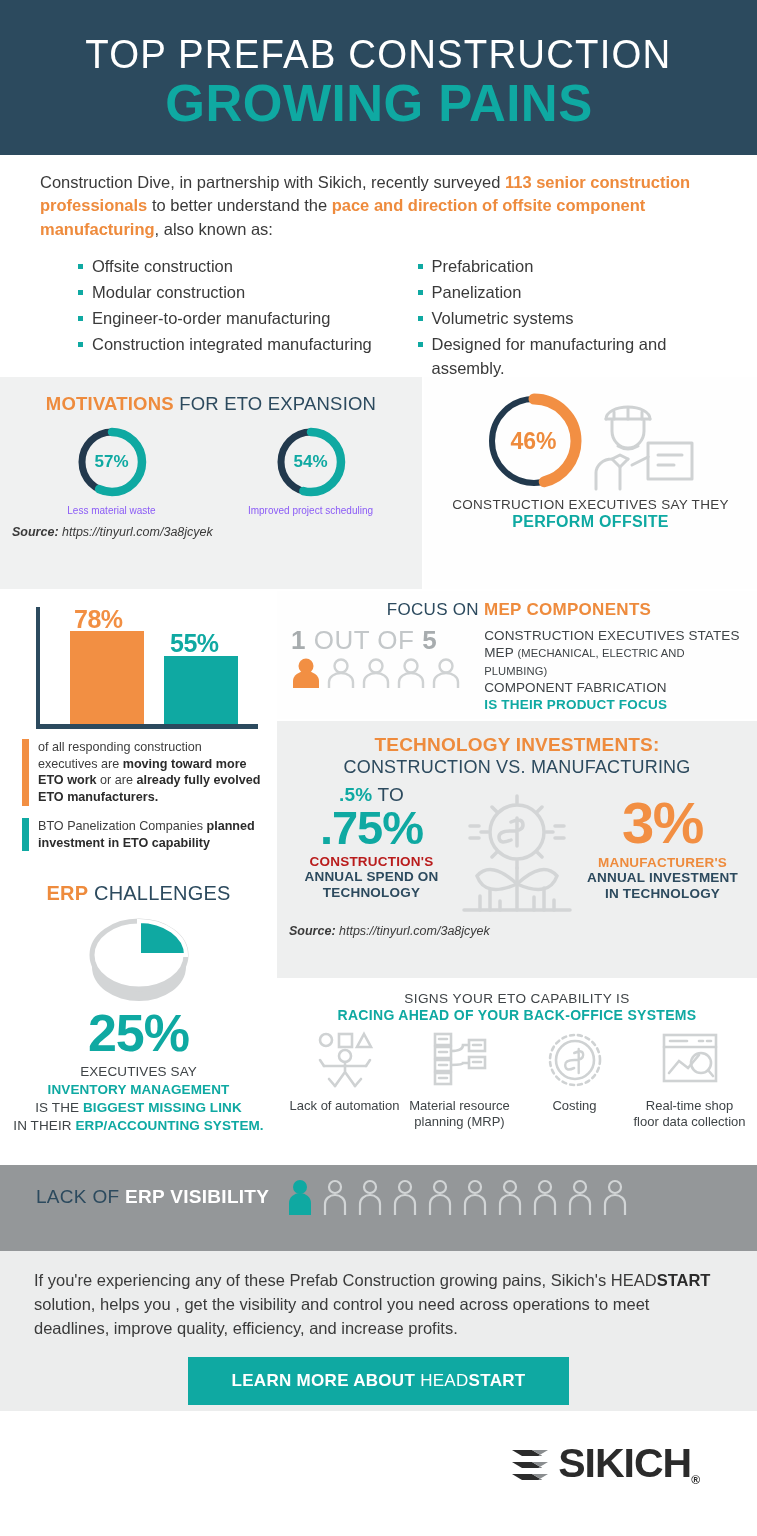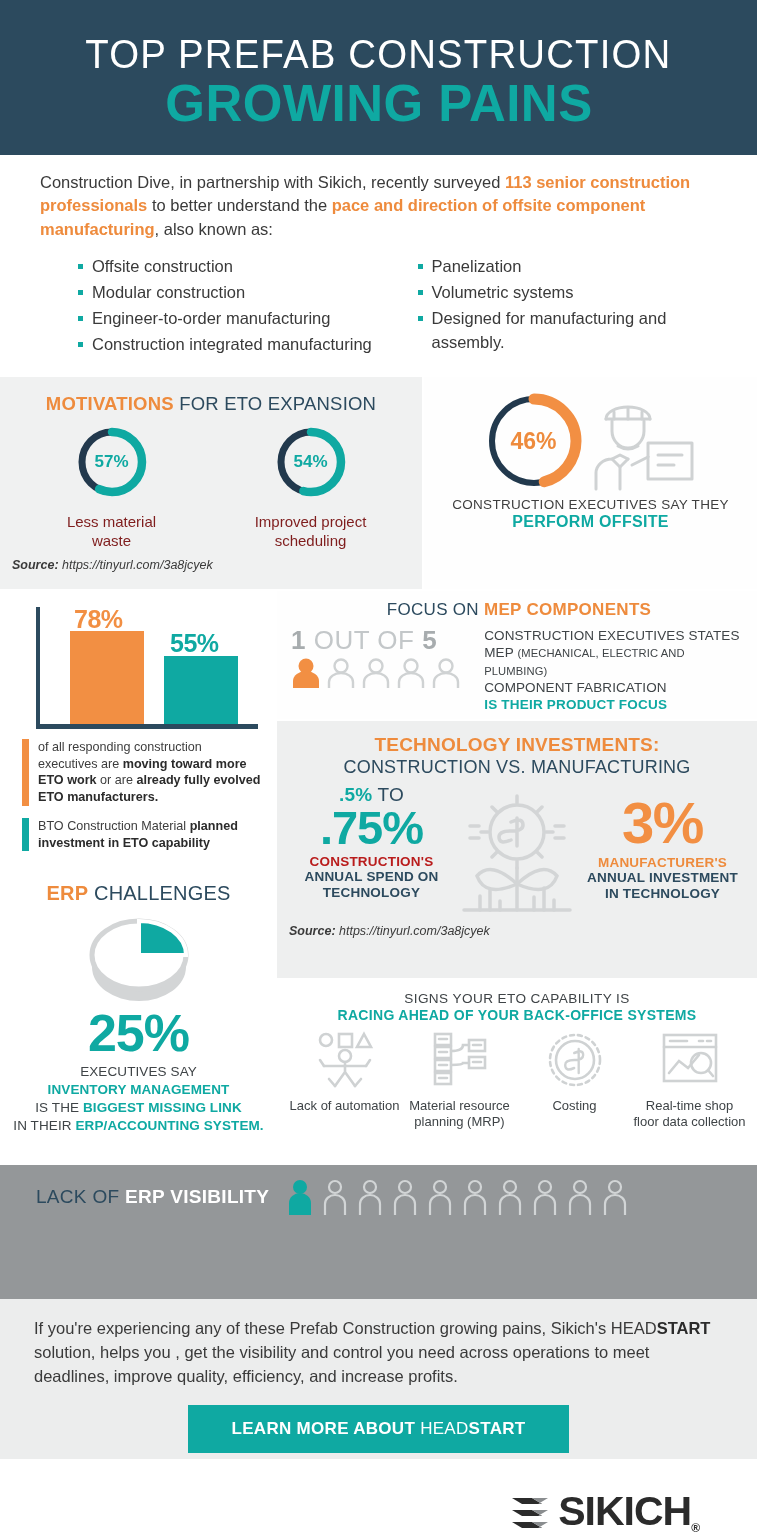--- a/index.html
+++ b/index.html
@@ -101,23 +101,23 @@
   .sec-title .reg { font-weight: normal; }
   .donuts { display: flex; justify-content: space-around; margin-top: 10px; }
   .donut-cell { width: 132px; text-align: center; }
   .donut-wrap { position: relative; width: 74px; height: 74px; margin: 0 auto; }
   .donut-lbl {
     position: absolute; inset: 0;
     display: flex; align-items: center; justify-content: center;
     font-size: 17px; font-weight: bold; color: #0fa9a2;
   }
   .donut-cap {
-    margin-top: 14px;
-    font-size: 15px;
-    color: #7f1d1d;
+    margin-top: 6px;
+    font-size: 10px;
+    color: #8b5cf6;
     line-height: 1.25;
   }
   .source {
     text-align: left;
     font-size: 12.5px;
     font-style: italic;
     color: #3a3a3a;
     margin-top: 7px;
   }
   .source b { font-style: italic; font-weight: bold; }
@@ -229,21 +229,21 @@
     padding: 11px 10px 0 10px;
   }
   .signs-t1 { text-align: center; font-size: 13.6px; color: #3f4447; letter-spacing: 0.4px; }
   .signs-t2 { text-align: center; font-size: 14px; font-weight: bold; color: #0fa9a2; letter-spacing: 0.3px; margin-top: 1px; }
   .signs-grid { display: flex; justify-content: space-around; margin-top: 8px; }
   .sign-cell { width: 115px; text-align: center; }
   .sign-cap { font-size: 13px; color: #3f4447; line-height: 1.25; margin-top: 5px; }
 
   
   .visibility {
-    height: 134px;
+    height: 86px;
     background: #949799;
     padding: 14px 16px 0 36px;
   }
   .vis-top { display: flex; align-items: center; }
   .vis-title { font-size: 19px; color: #2c4a5e; letter-spacing: 0.3px; white-space: nowrap; }
   .vis-title b { color: #ffffff; font-weight: bold; }
   .people10 { display: flex; gap: 9px; margin-left: 18px; }
   .vis-body { margin-top: 10px; font-size: 15px; color: #ffffff; font-weight: bold; line-height: 1.35; letter-spacing: 0.1px;}
   .vis-body .dk { color: #2c4a5e; }
 
@@ -298,20 +298,21 @@
       <span>Construction Dive, in partnership with Sikich, recently surveyed </span><b>113 senior construction professionals</b><span> to better understand the </span><b>pace and direction of offsite component manufacturing</b><span>, also known as:</span>
     </div>
     <div class="lists">
       <div class="list-col">
         <div class="list-item">Offsite construction</div>
         <div class="list-item">Modular construction</div>
         <div class="list-item">Engineer-to-order manufacturing</div>
         <div class="list-item">Construction integrated manufacturing</div>
       </div>
       <div class="list-col right">
+        <div class="list-item">Prefabrication</div>
         <div class="list-item">Panelization</div>
         <div class="list-item">Volumetric systems</div>
         <div class="list-item">Designed for manufacturing and assembly.</div>
       </div>
     </div>
   </div>
 
   <div class="row">
     <div class="motivations">
       <div class="sec-title">
@@ -392,21 +393,21 @@
         </div>
         <div class="legend">
           <div class="legend-bar o"></div>
           <div class="legend-txt">
             <span>of all responding construction executives are </span><b>moving toward more ETO work</b><span> or are </span><b>already fully evolved ETO manufacturers.</b>
           </div>
         </div>
         <div class="legend" style="margin-top:12px">
           <div class="legend-bar t"></div>
           <div class="legend-txt">
-            <span>BTO Construction Material </span><b>planned investment in ETO capability</b>
+            <span>BTO Panelization Companies </span><b>planned investment in ETO capability</b>
           </div>
         </div>
       </div>
 
       <div style="height:2px;background:#fff;"></div>
 
       <div class="erp">
         <div class="erp-title">
           <span class="hl">ERP</span><span> CHALLENGES</span>
         </div>

